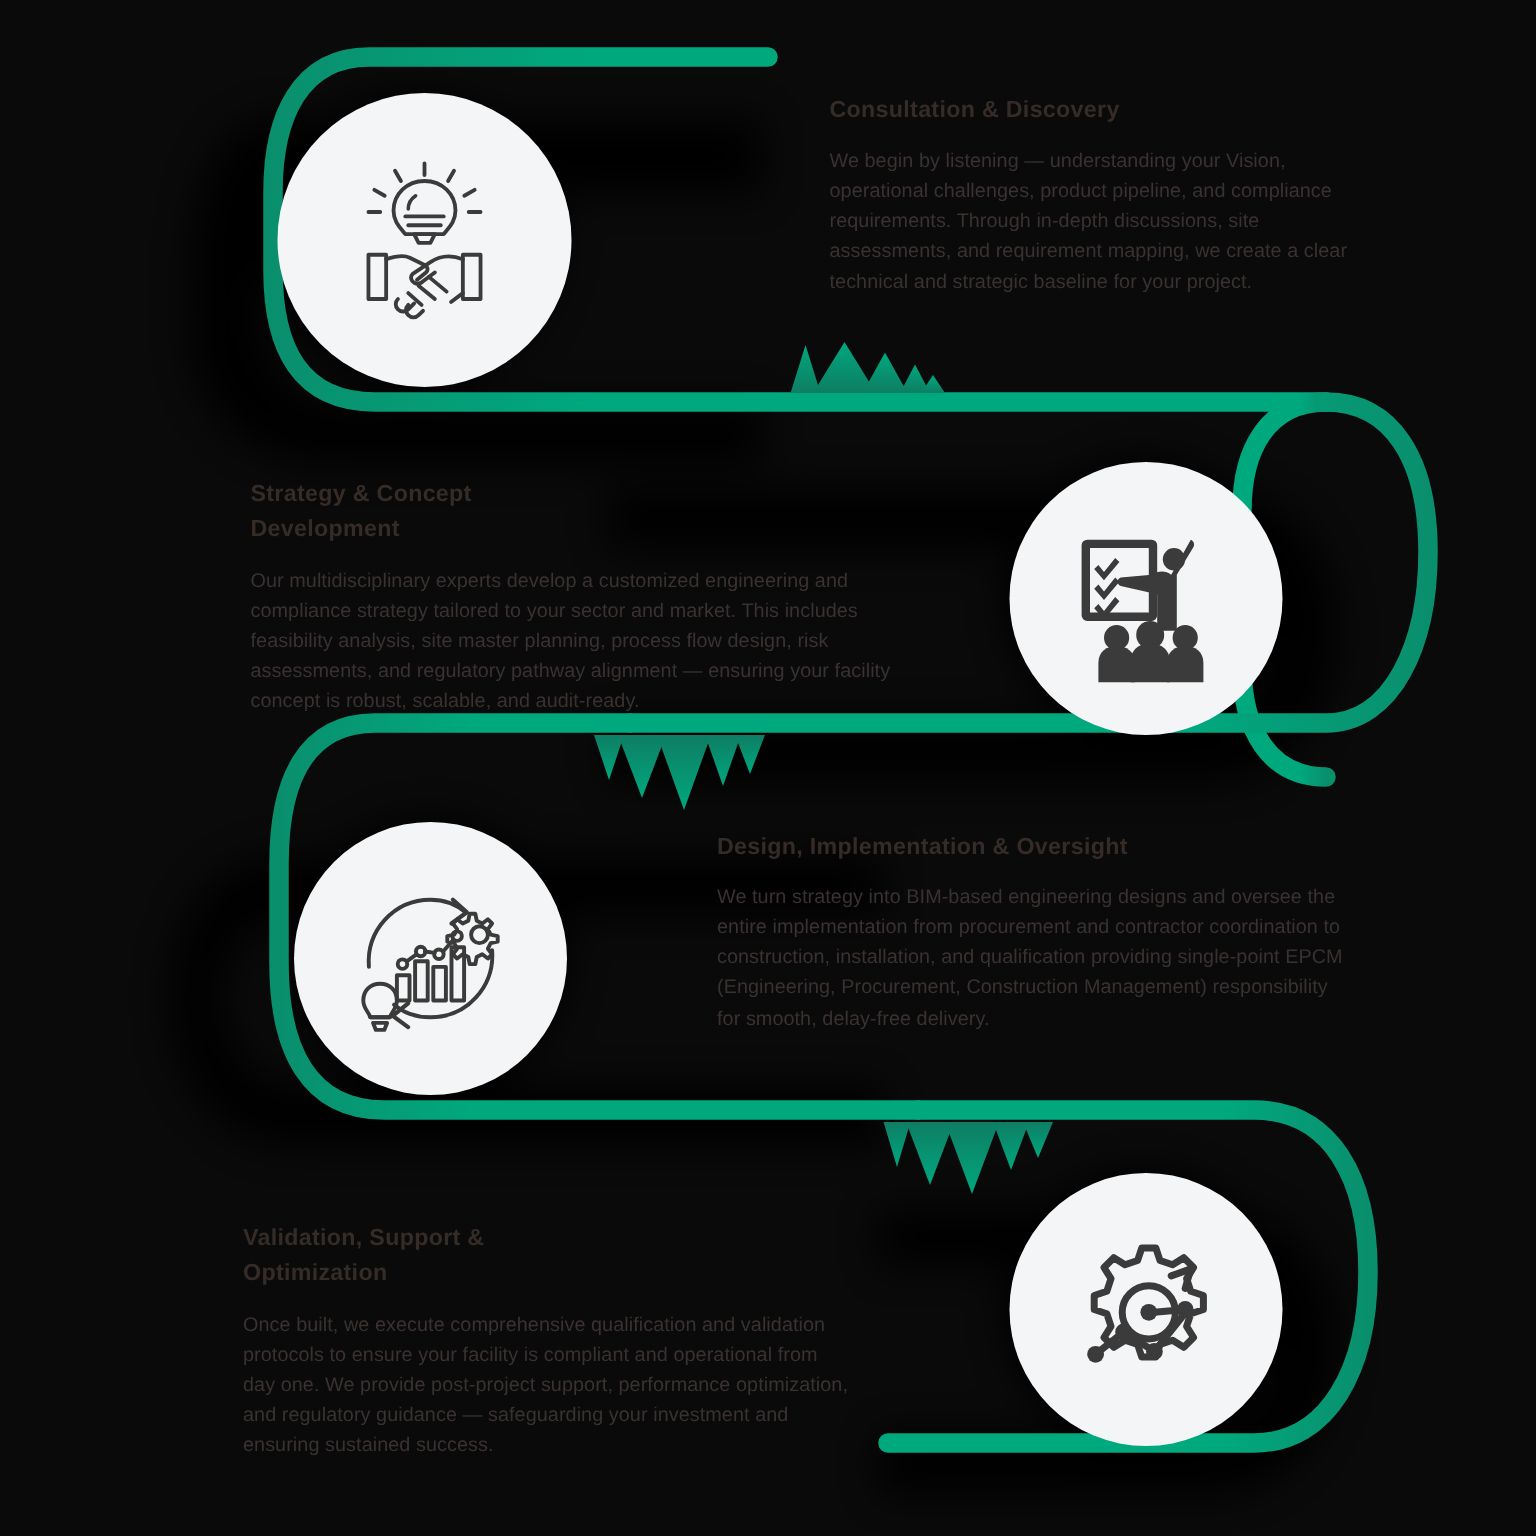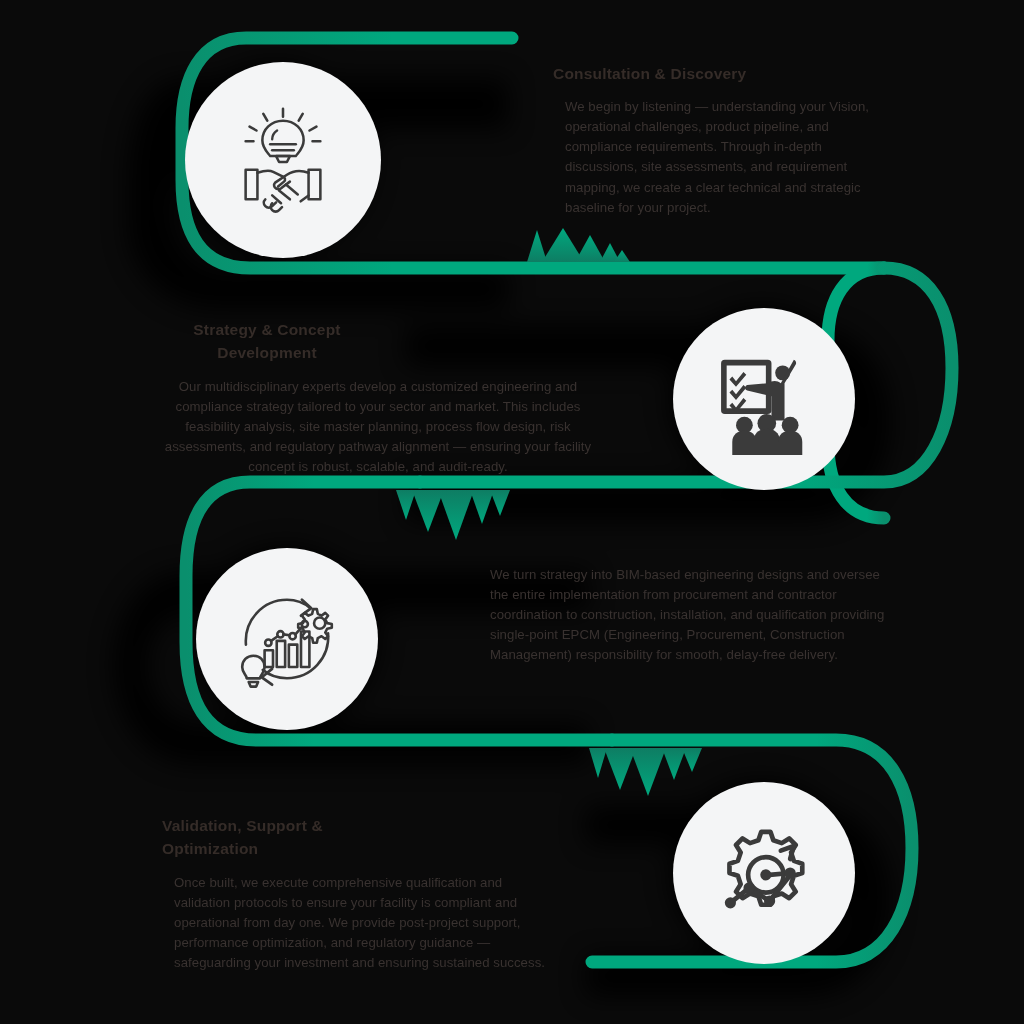--- a/index.html
+++ b/index.html
@@ -31,21 +31,21 @@
   .block{position:absolute;}
   .block h3{
     margin:0 0 12px 0;
     font-size:15.5px;
     font-weight:bold;
     letter-spacing:.2px;
     line-height:1.5;
     color:#352c28;
   }
   .block p{
-    margin:12px;
+    margin:0;
     font-size:13.2px;
     line-height:1.52;
     color:#393230;
     letter-spacing:.05px;
   }
   .block.right{text-align:left;}
 </style>
 </head>
 <body>
 
@@ -255,26 +255,27 @@
     </div>
   </div>
 
   <div class="layer" id="copy">
 
     <div class="block right" style="left:553px;top:62px;width:348px;">
       <h3>Consultation &amp; Discovery</h3>
       <p>We begin by listening — understanding your Vision, operational challenges, product pipeline, and compliance requirements. Through in-depth discussions, site assessments, and requirement mapping, we create a clear technical and strategic baseline for your project.</p>
     </div>
 
-    <div class="block" style="left:152px;top:318px;width:452px;text-align:center;">
+    <div class="block" style="left:167px;top:318px;width:452px;">
       <h3 style="max-width:230px;">Strategy &amp; Concept Development</h3>
       <p>Our multidisciplinary experts develop a customized engineering and compliance strategy tailored to your sector and market. This includes feasibility analysis, site master planning, process flow design, risk assessments, and regulatory pathway alignment — ensuring your facility concept is robust, scalable, and audit-ready.</p>
     </div>
 
     <div class="block right" style="left:478px;top:553px;width:420px;">
+      <h3>Design, Implementation &amp; Oversight</h3>
       <p>We turn strategy into BIM-based engineering designs and oversee the entire implementation from procurement and contractor coordination to construction, installation, and qualification providing single-point EPCM (Engineering, Procurement, Construction Management) responsibility for smooth, delay-free delivery.</p>
     </div>
 
     <div class="block" style="left:162px;top:814px;width:404px;">
       <h3 style="max-width:230px;">Validation, Support &amp; Optimization</h3>
       <p>Once built, we execute comprehensive qualification and validation protocols to ensure your facility is compliant and operational from day one. We provide post-project support, performance optimization, and regulatory guidance — safeguarding your investment and ensuring sustained success.</p>
     </div>
 
   </div>
 </div>

